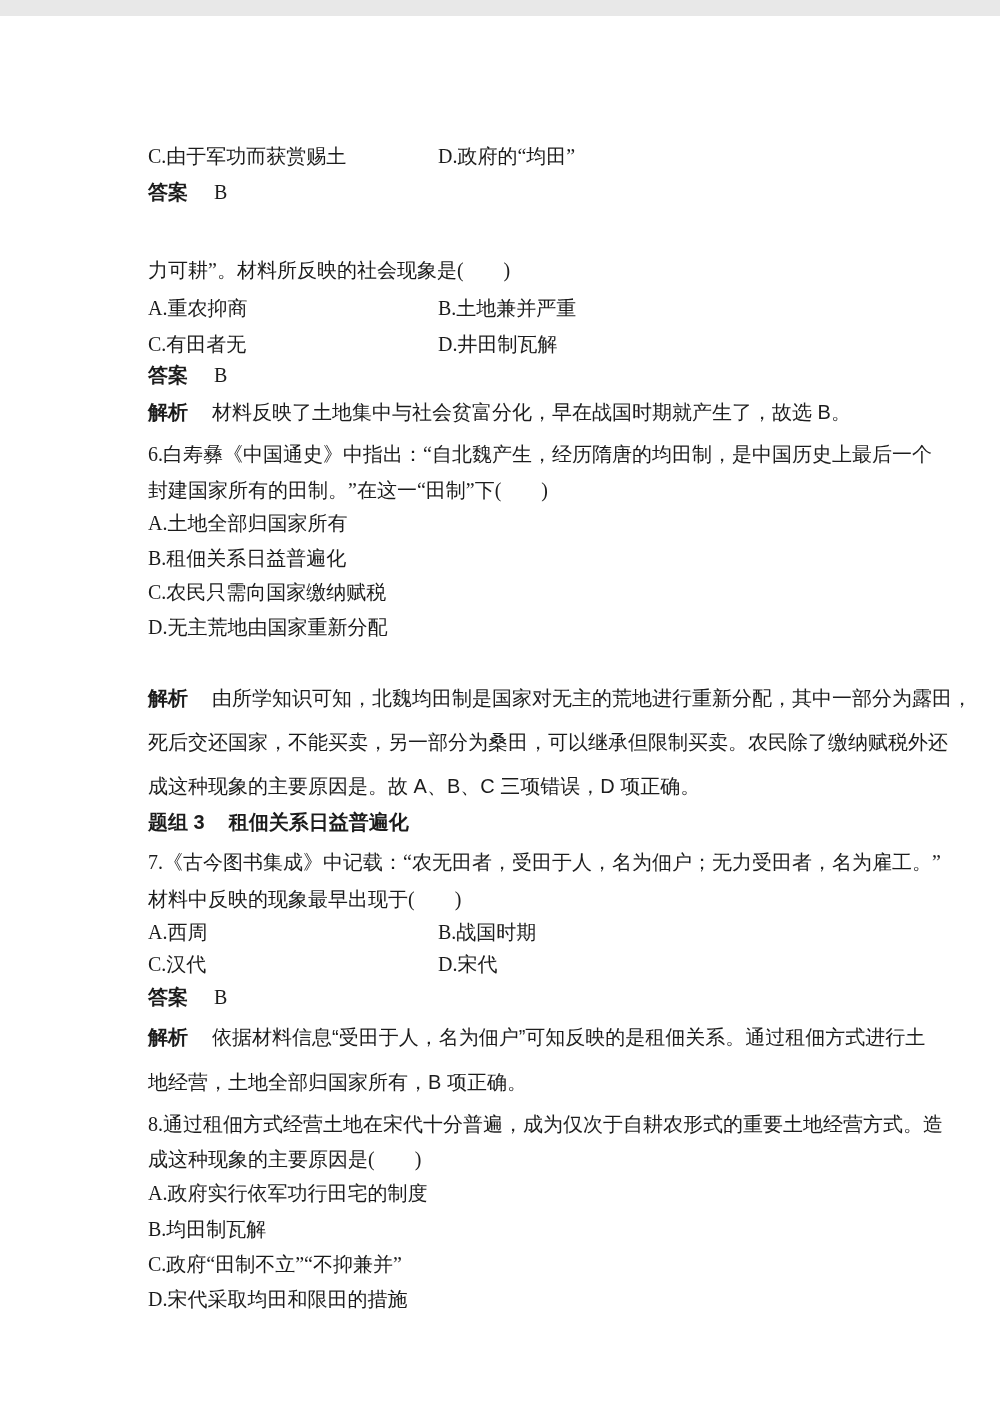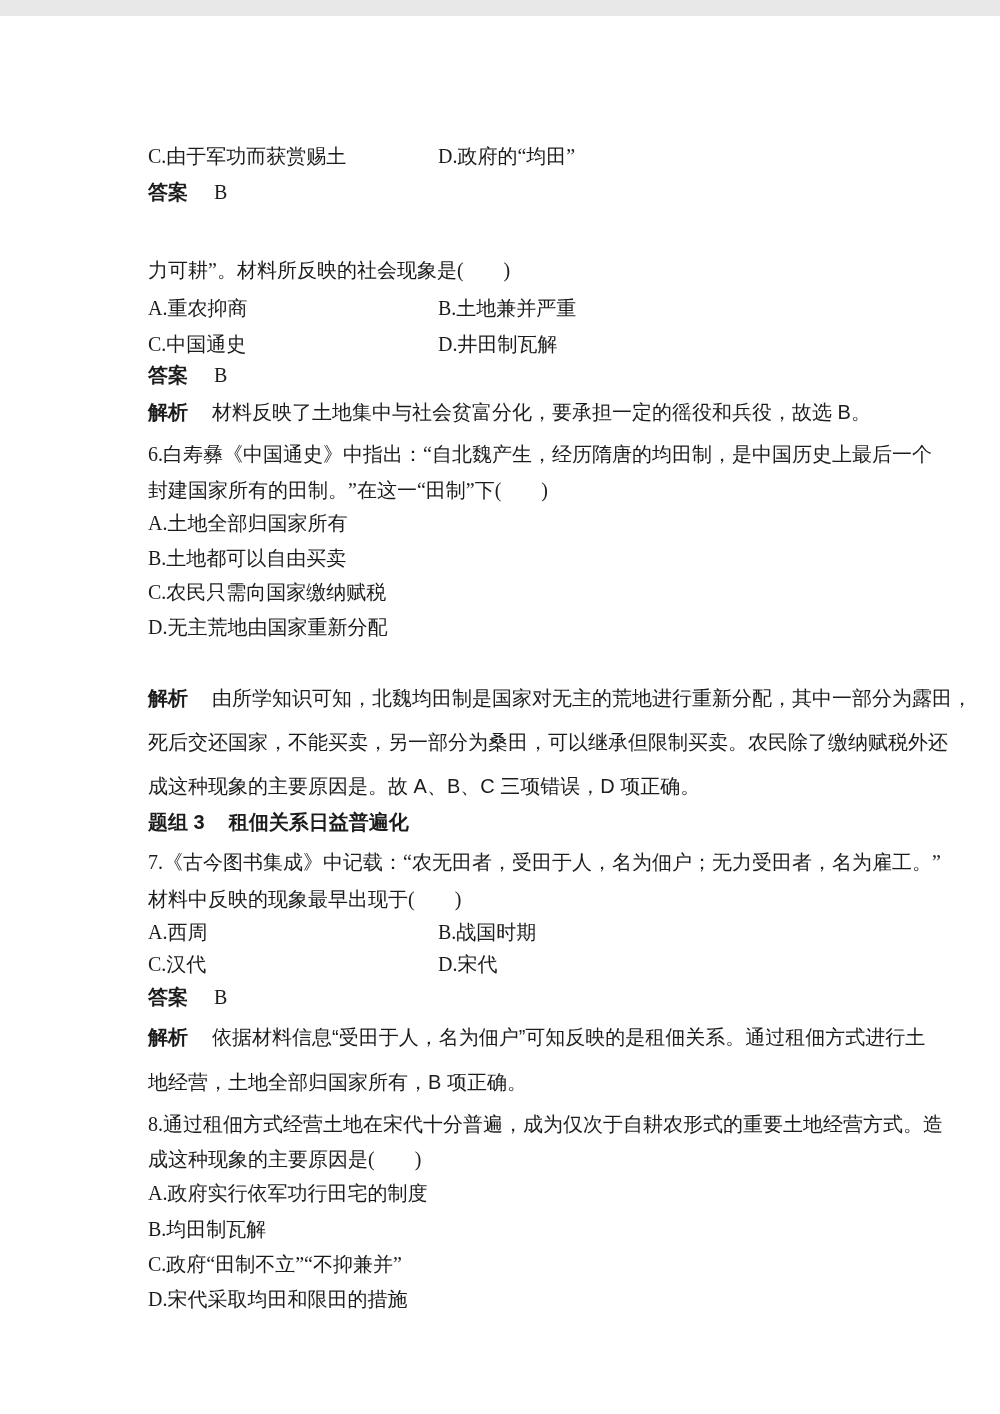--- a/index.html
+++ b/index.html
@@ -78,34 +78,34 @@
     <div class="line" style="top:162px">
       <span class="ans-label">答案</span><span class="ans-value">B</span>
     </div>
 
     <div class="line serif" style="top:240px">力可耕”。材料所反映的社会现象是(　　)</div>
     <div class="line serif" style="top:278px">
       <span>A.重农抑商</span>
       <span class="col2">B.土地兼并严重</span>
     </div>
     <div class="line serif" style="top:314px">
-      <span>C.中国通史</span>
+      <span>C.有田者无</span>
       <span class="col2">D.井田制瓦解</span>
     </div>
     <div class="line" style="top:345px">
       <span class="ans-label">答案</span><span class="ans-value">B</span>
     </div>
     <div class="line" style="top:382px">
-      <span class="ana-label">解析</span><span class="ana-body">材料反映了土地集中与社会贫富分化，要承担一定的徭役和兵役，故选 B。</span>
+      <span class="ana-label">解析</span><span class="ana-body">材料反映了土地集中与社会贫富分化，早在战国时期就产生了，故选 B。</span>
     </div>
 
     <div class="line serif" style="top:424px">6.白寿彝《中国通史》中指出：“自北魏产生，经历隋唐的均田制，是中国历史上最后一个</div>
     <div class="line serif" style="top:493px">A.土地全部归国家所有</div>
     <div class="line serif" style="top:460px">封建国家所有的田制。”在这一“田制”下(　　)</div>
-    <div class="line serif" style="top:528px">B.土地都可以自由买卖</div>
+    <div class="line serif" style="top:528px">B.租佃关系日益普遍化</div>
     <div class="line serif" style="top:562px">C.农民只需向国家缴纳赋税</div>
     <div class="line serif" style="top:597px">D.无主荒地由国家重新分配</div>
     <div class="line" style="top:668px">
       <span class="ana-label">解析</span><span class="ana-body">由所学知识可知，北魏均田制是国家对无主的荒地进行重新分配，其中一部分为露田，</span>
     </div>
     <div class="line ana-cont" style="top:712px">死后交还国家，不能买卖，另一部分为桑田，可以继承但限制买卖。农民除了缴纳赋税外还</div>
     <div class="line ana-cont" style="top:756px">成这种现象的主要原因是。故 A、B、C 三项错误，D 项正确。</div>
 
     <div class="line" style="top:792px">
       <span class="group-label">题组 3</span><span class="group-title">租佃关系日益普遍化</span>

